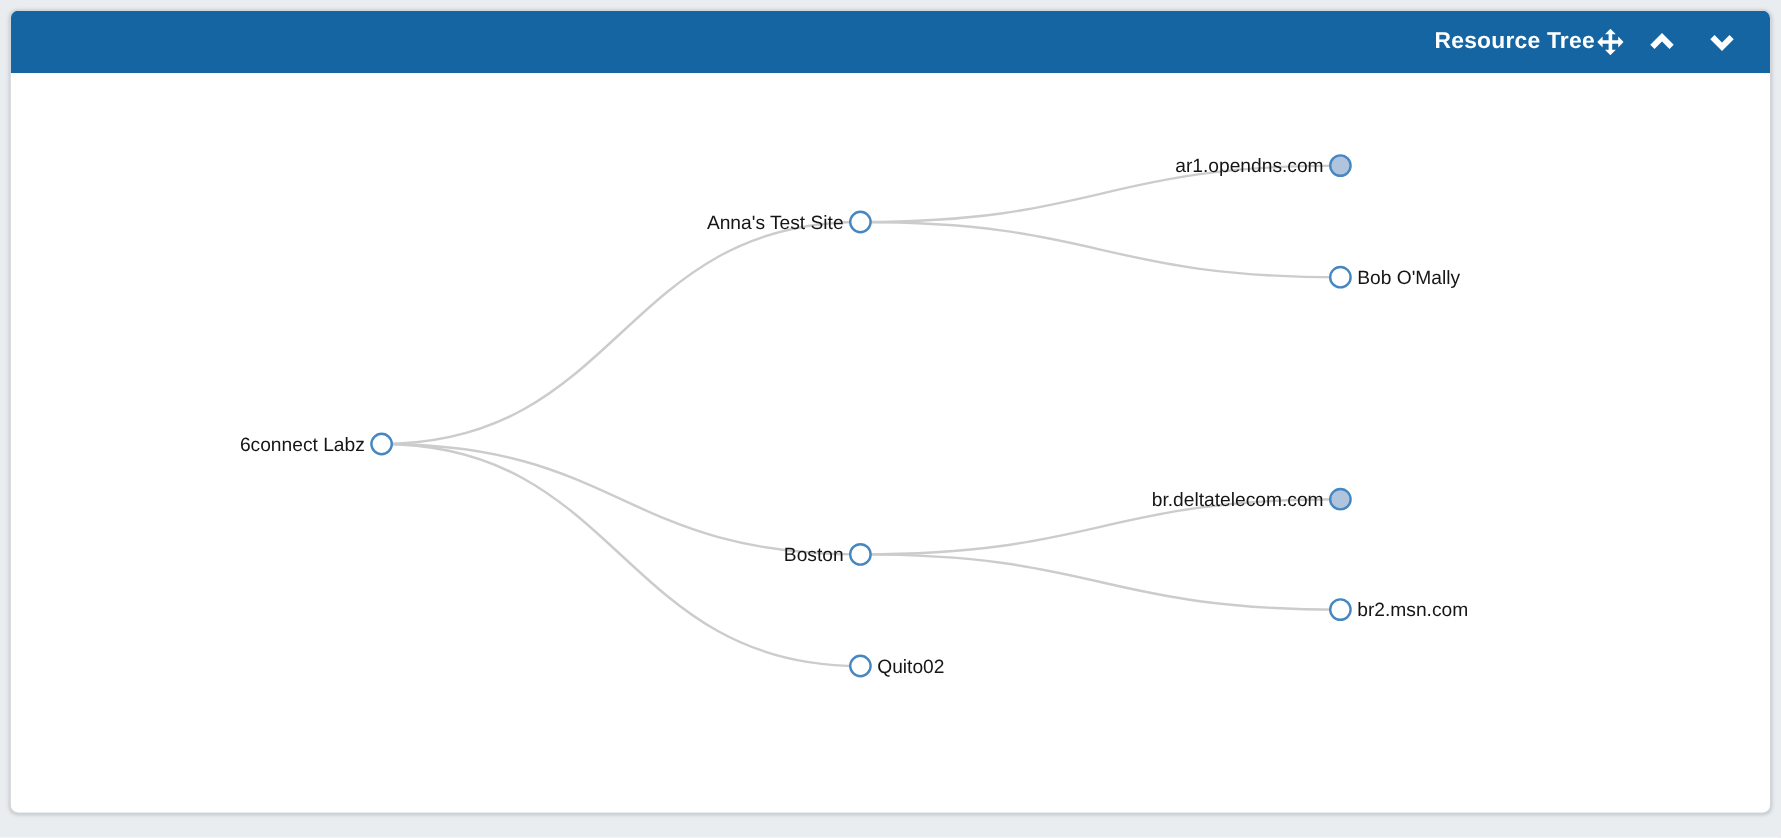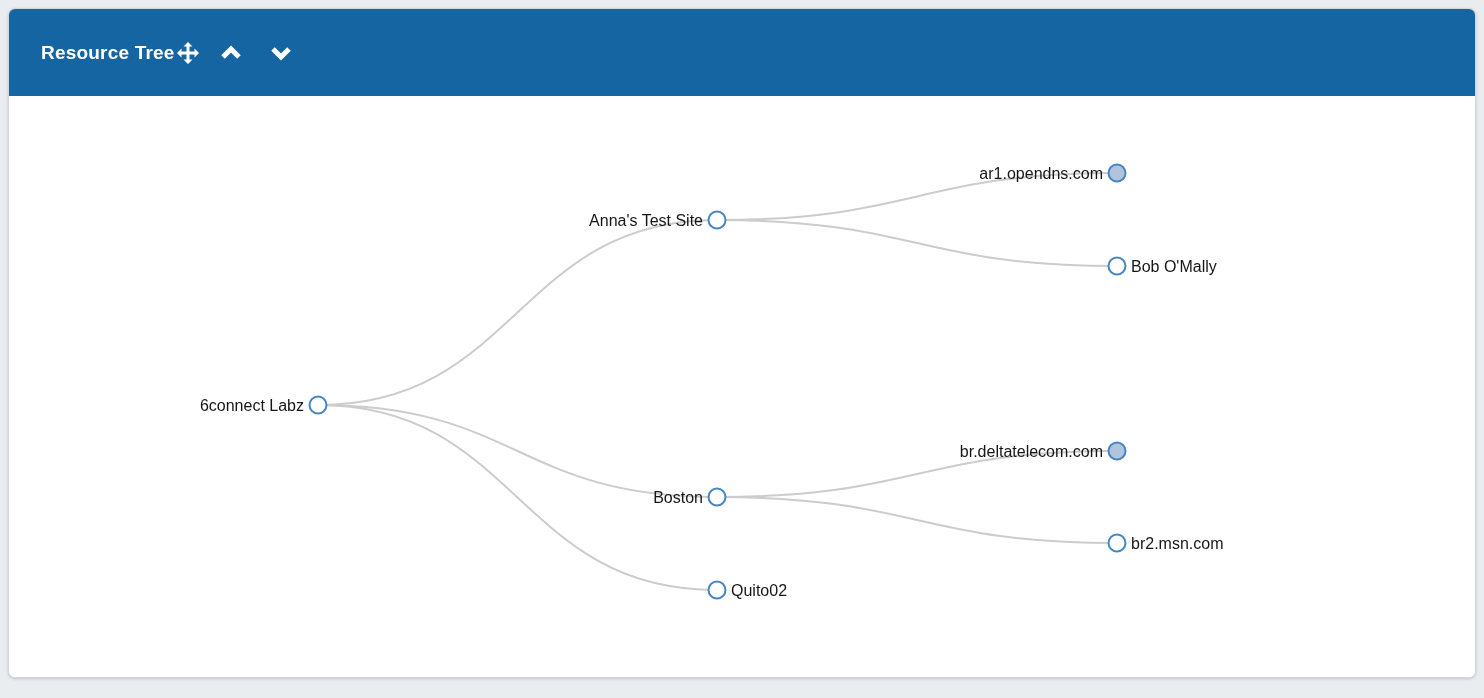--- a/index.html
+++ b/index.html
@@ -21,25 +21,25 @@
     width: 1468px;
     height: 670px;
     background: #ffffff;
     border: 1px solid #d3d7da;
     border-radius: 7px;
     box-shadow: 0 1px 3px rgba(50, 60, 70, 0.22);
     overflow: hidden;
     box-sizing: border-box;
   }
   .panel-header {
-    height: 87px;
+    height: 52px;
     background: #1565a3;
     display: flex;
     align-items: center;
-    justify-content: flex-start;
+    justify-content: flex-end;
     padding: 0 26px 0 32px;
     box-sizing: border-box;
   }
   .panel-title {
     color: #ffffff;
     font-size: 19px;
     font-weight: bold;
     letter-spacing: 0.2px;
   }
   .toolbar {

